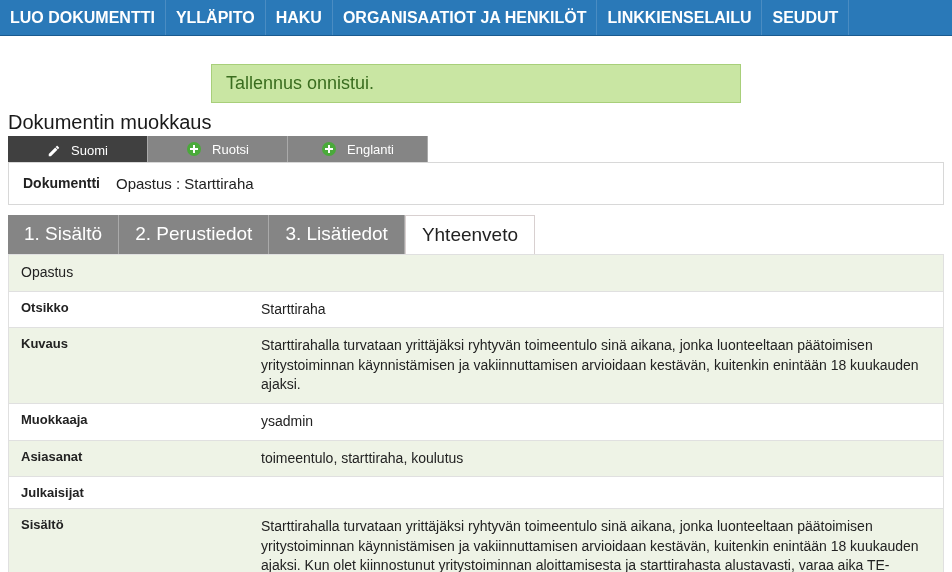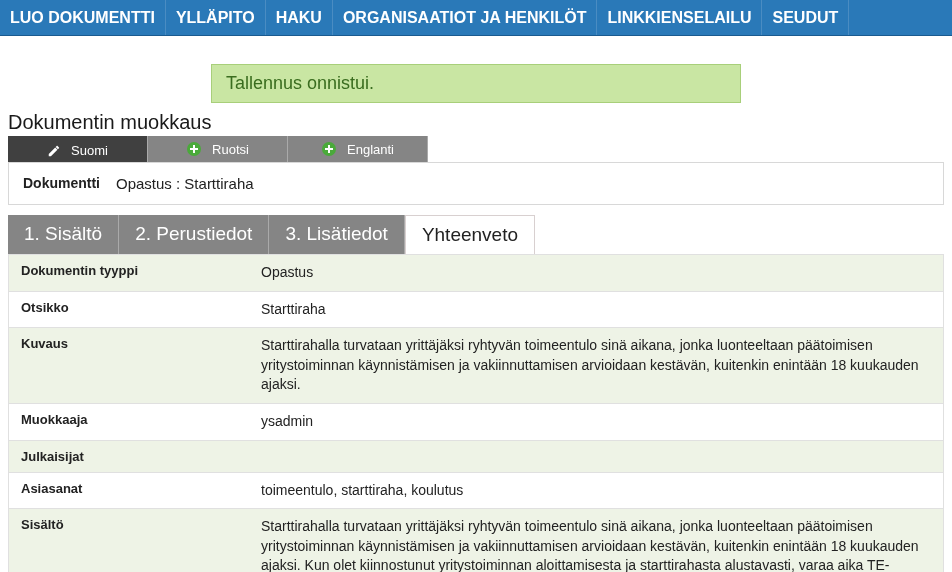--- a/index.html
+++ b/index.html
@@ -83,40 +83,39 @@
 
 <div class="steptabs">
   <div class="steptab">1. Sisältö</div>
   <div class="steptab">2. Perustiedot</div>
   <div class="steptab">3. Lisätiedot</div>
   <div class="steptab active">Yhteenveto</div>
 </div>
 
 <div class="detail-table">
   <div class="detail-row">
-    <div class="detail-label">Dokumentin tyyppi</div>
     <div class="detail-value">Opastus</div>
   </div>
   <div class="detail-row">
     <div class="detail-label">Otsikko</div>
     <div class="detail-value">Starttiraha</div>
   </div>
   <div class="detail-row">
     <div class="detail-label">Kuvaus</div>
     <div class="detail-value">Starttirahalla turvataan yrittäjäksi ryhtyvän toimeentulo sinä aikana, jonka luonteeltaan päätoimisen yritystoiminnan käynnistämisen ja vakiinnuttamisen arvioidaan kestävän, kuitenkin enintään 18 kuukauden ajaksi.</div>
   </div>
   <div class="detail-row">
     <div class="detail-label">Muokkaaja</div>
     <div class="detail-value">ysadmin</div>
   </div>
   <div class="detail-row">
+    <div class="detail-label">Asiasanat</div>
+    <div class="detail-value">toimeentulo, starttiraha, koulutus</div>
+  </div>
+  <div class="detail-row">
     <div class="detail-label">Julkaisijat</div>
     <div class="detail-value"></div>
-  </div>
-  <div class="detail-row">
-    <div class="detail-label">Asiasanat</div>
-    <div class="detail-value">toimeentulo, starttiraha, koulutus</div>
   </div>
   <div class="detail-row">
     <div class="detail-label">Sisältö</div>
     <div class="detail-value">Starttirahalla turvataan yrittäjäksi ryhtyvän toimeentulo sinä aikana, jonka luonteeltaan päätoimisen yritystoiminnan käynnistämisen ja vakiinnuttamisen arvioidaan kestävän, kuitenkin enintään 18 kuukauden ajaksi. Kun olet kiinnostunut yritystoiminnan aloittamisesta ja starttirahasta alustavasti, varaa aika TE-toimistoon, joka tekee päätöksen starttirahapäätöksen. Tuen saamisen edellytyksenä ovat muun muassa yrittäjäkokemus tai -koulutus, mahdollisuudet kannattavaan toimintaan,</div>
   </div>
 </div>
 
 </body></html>

